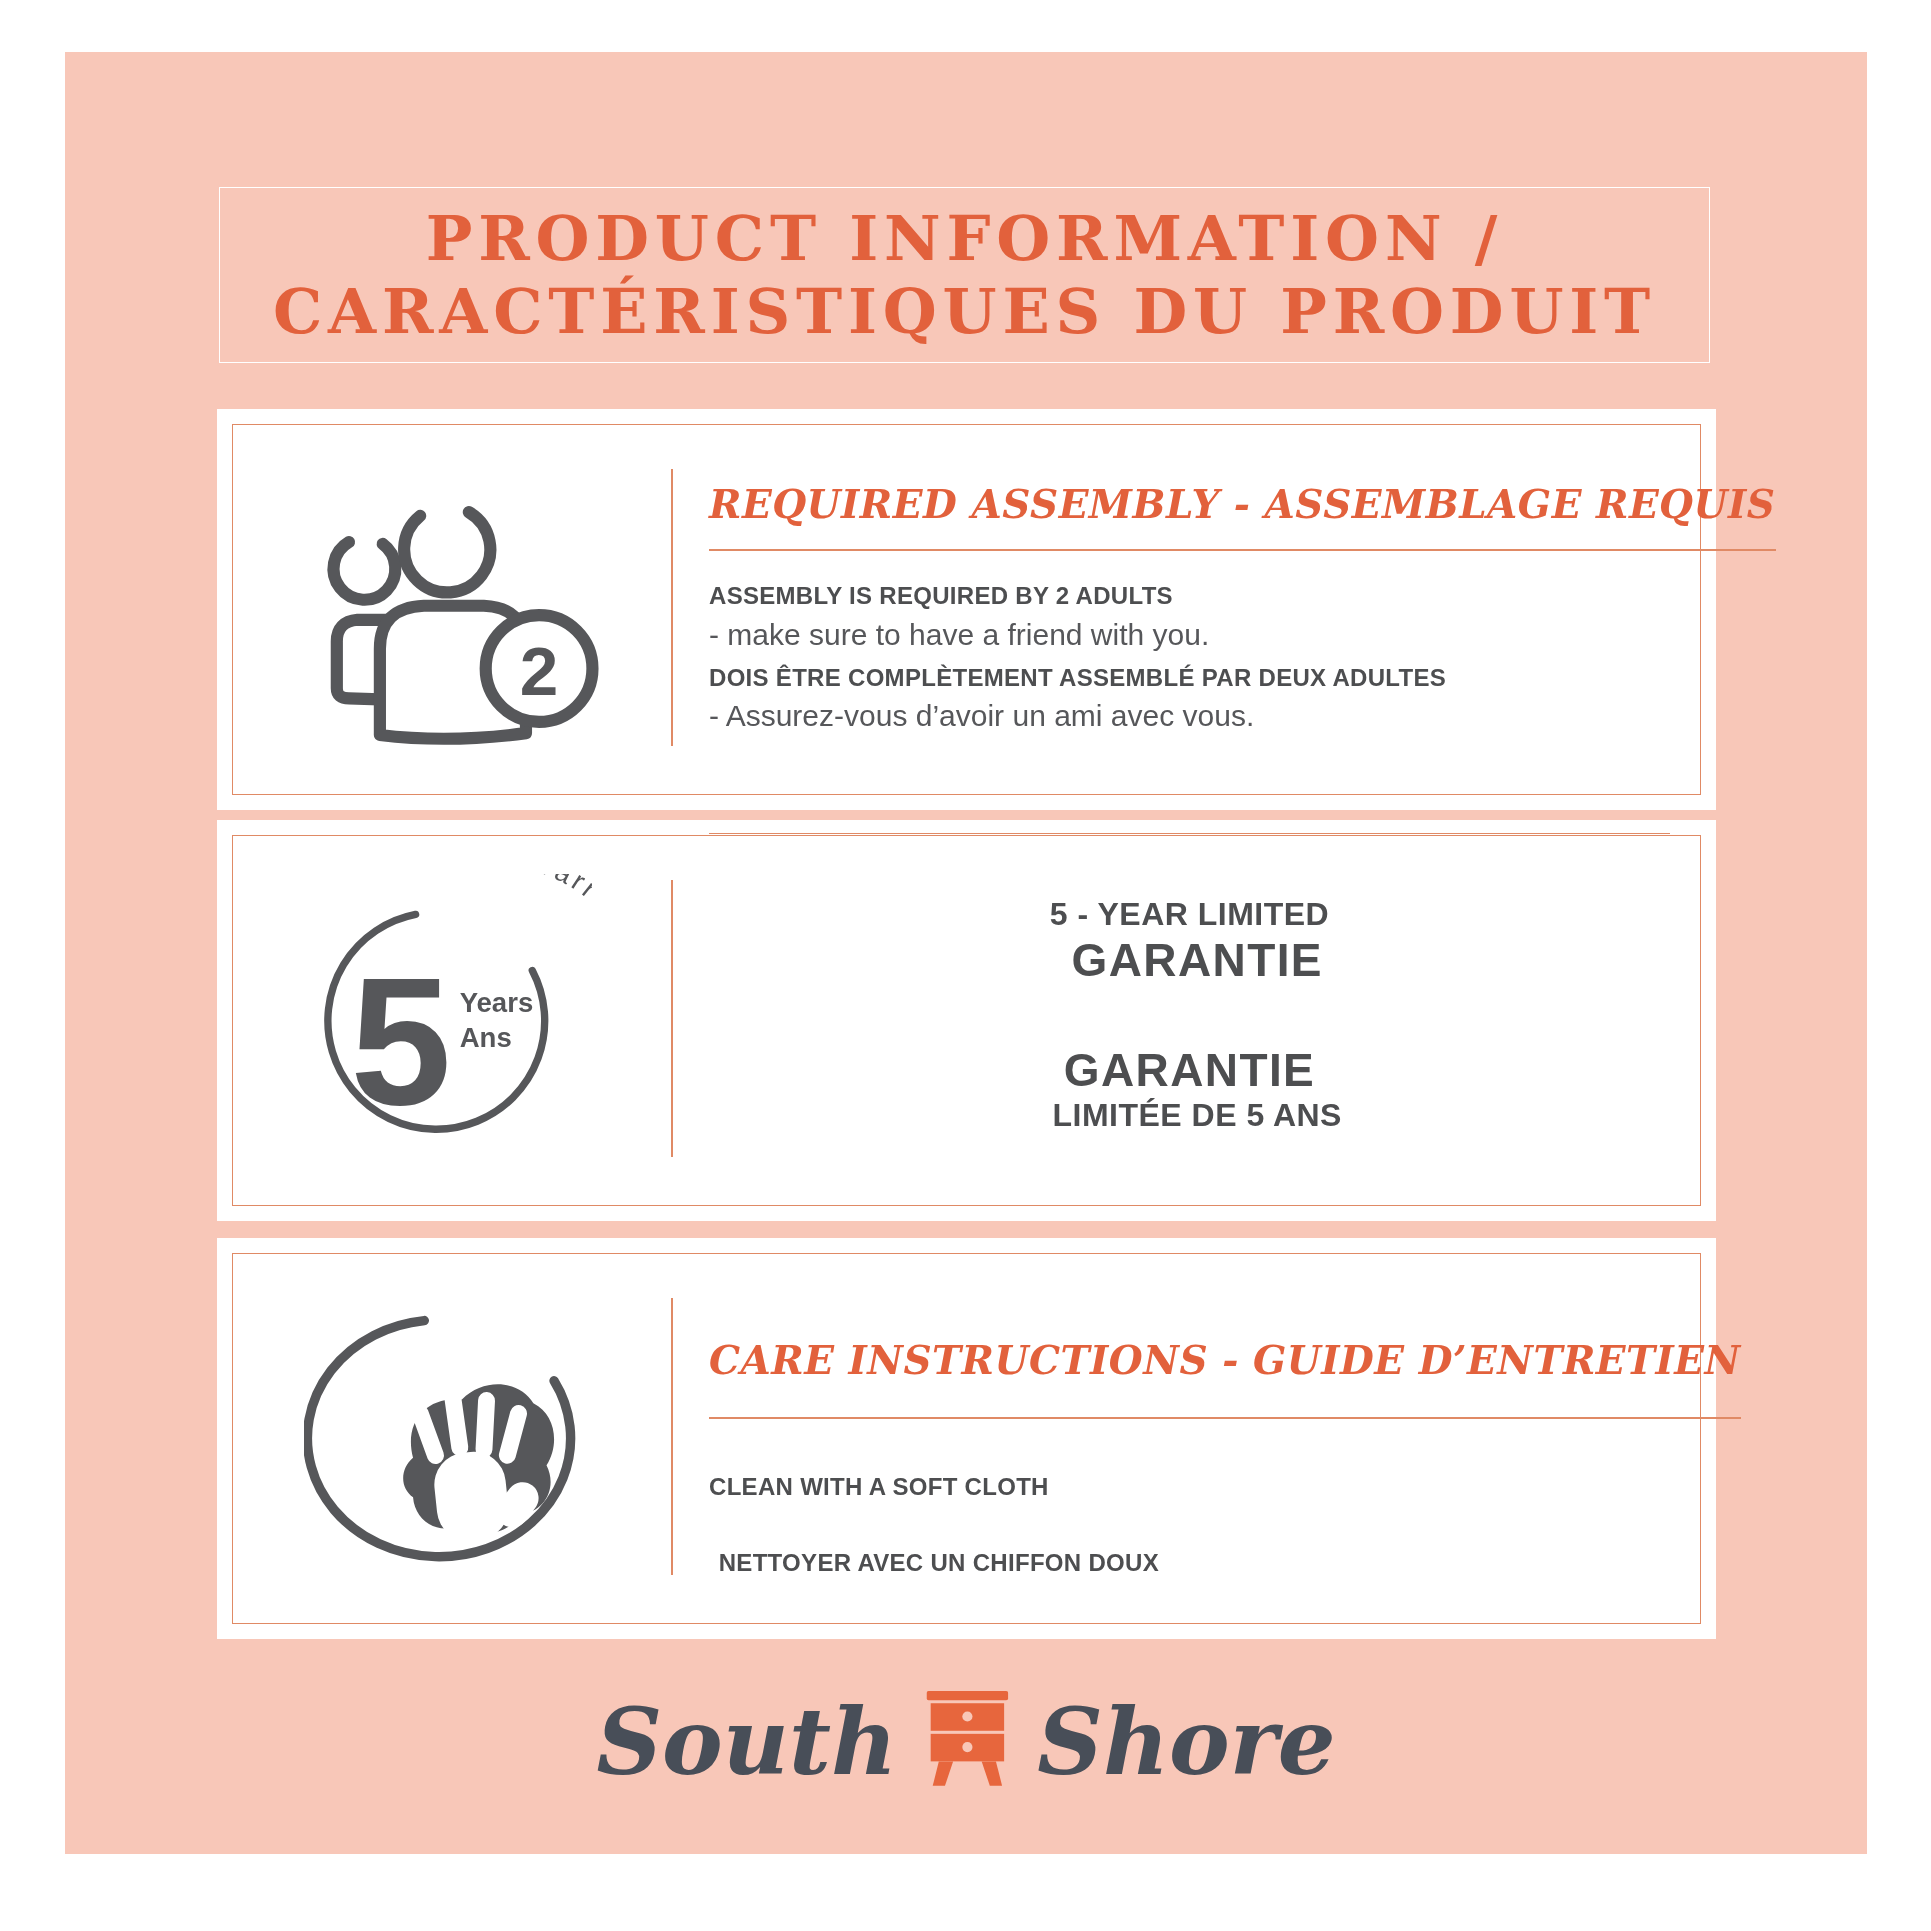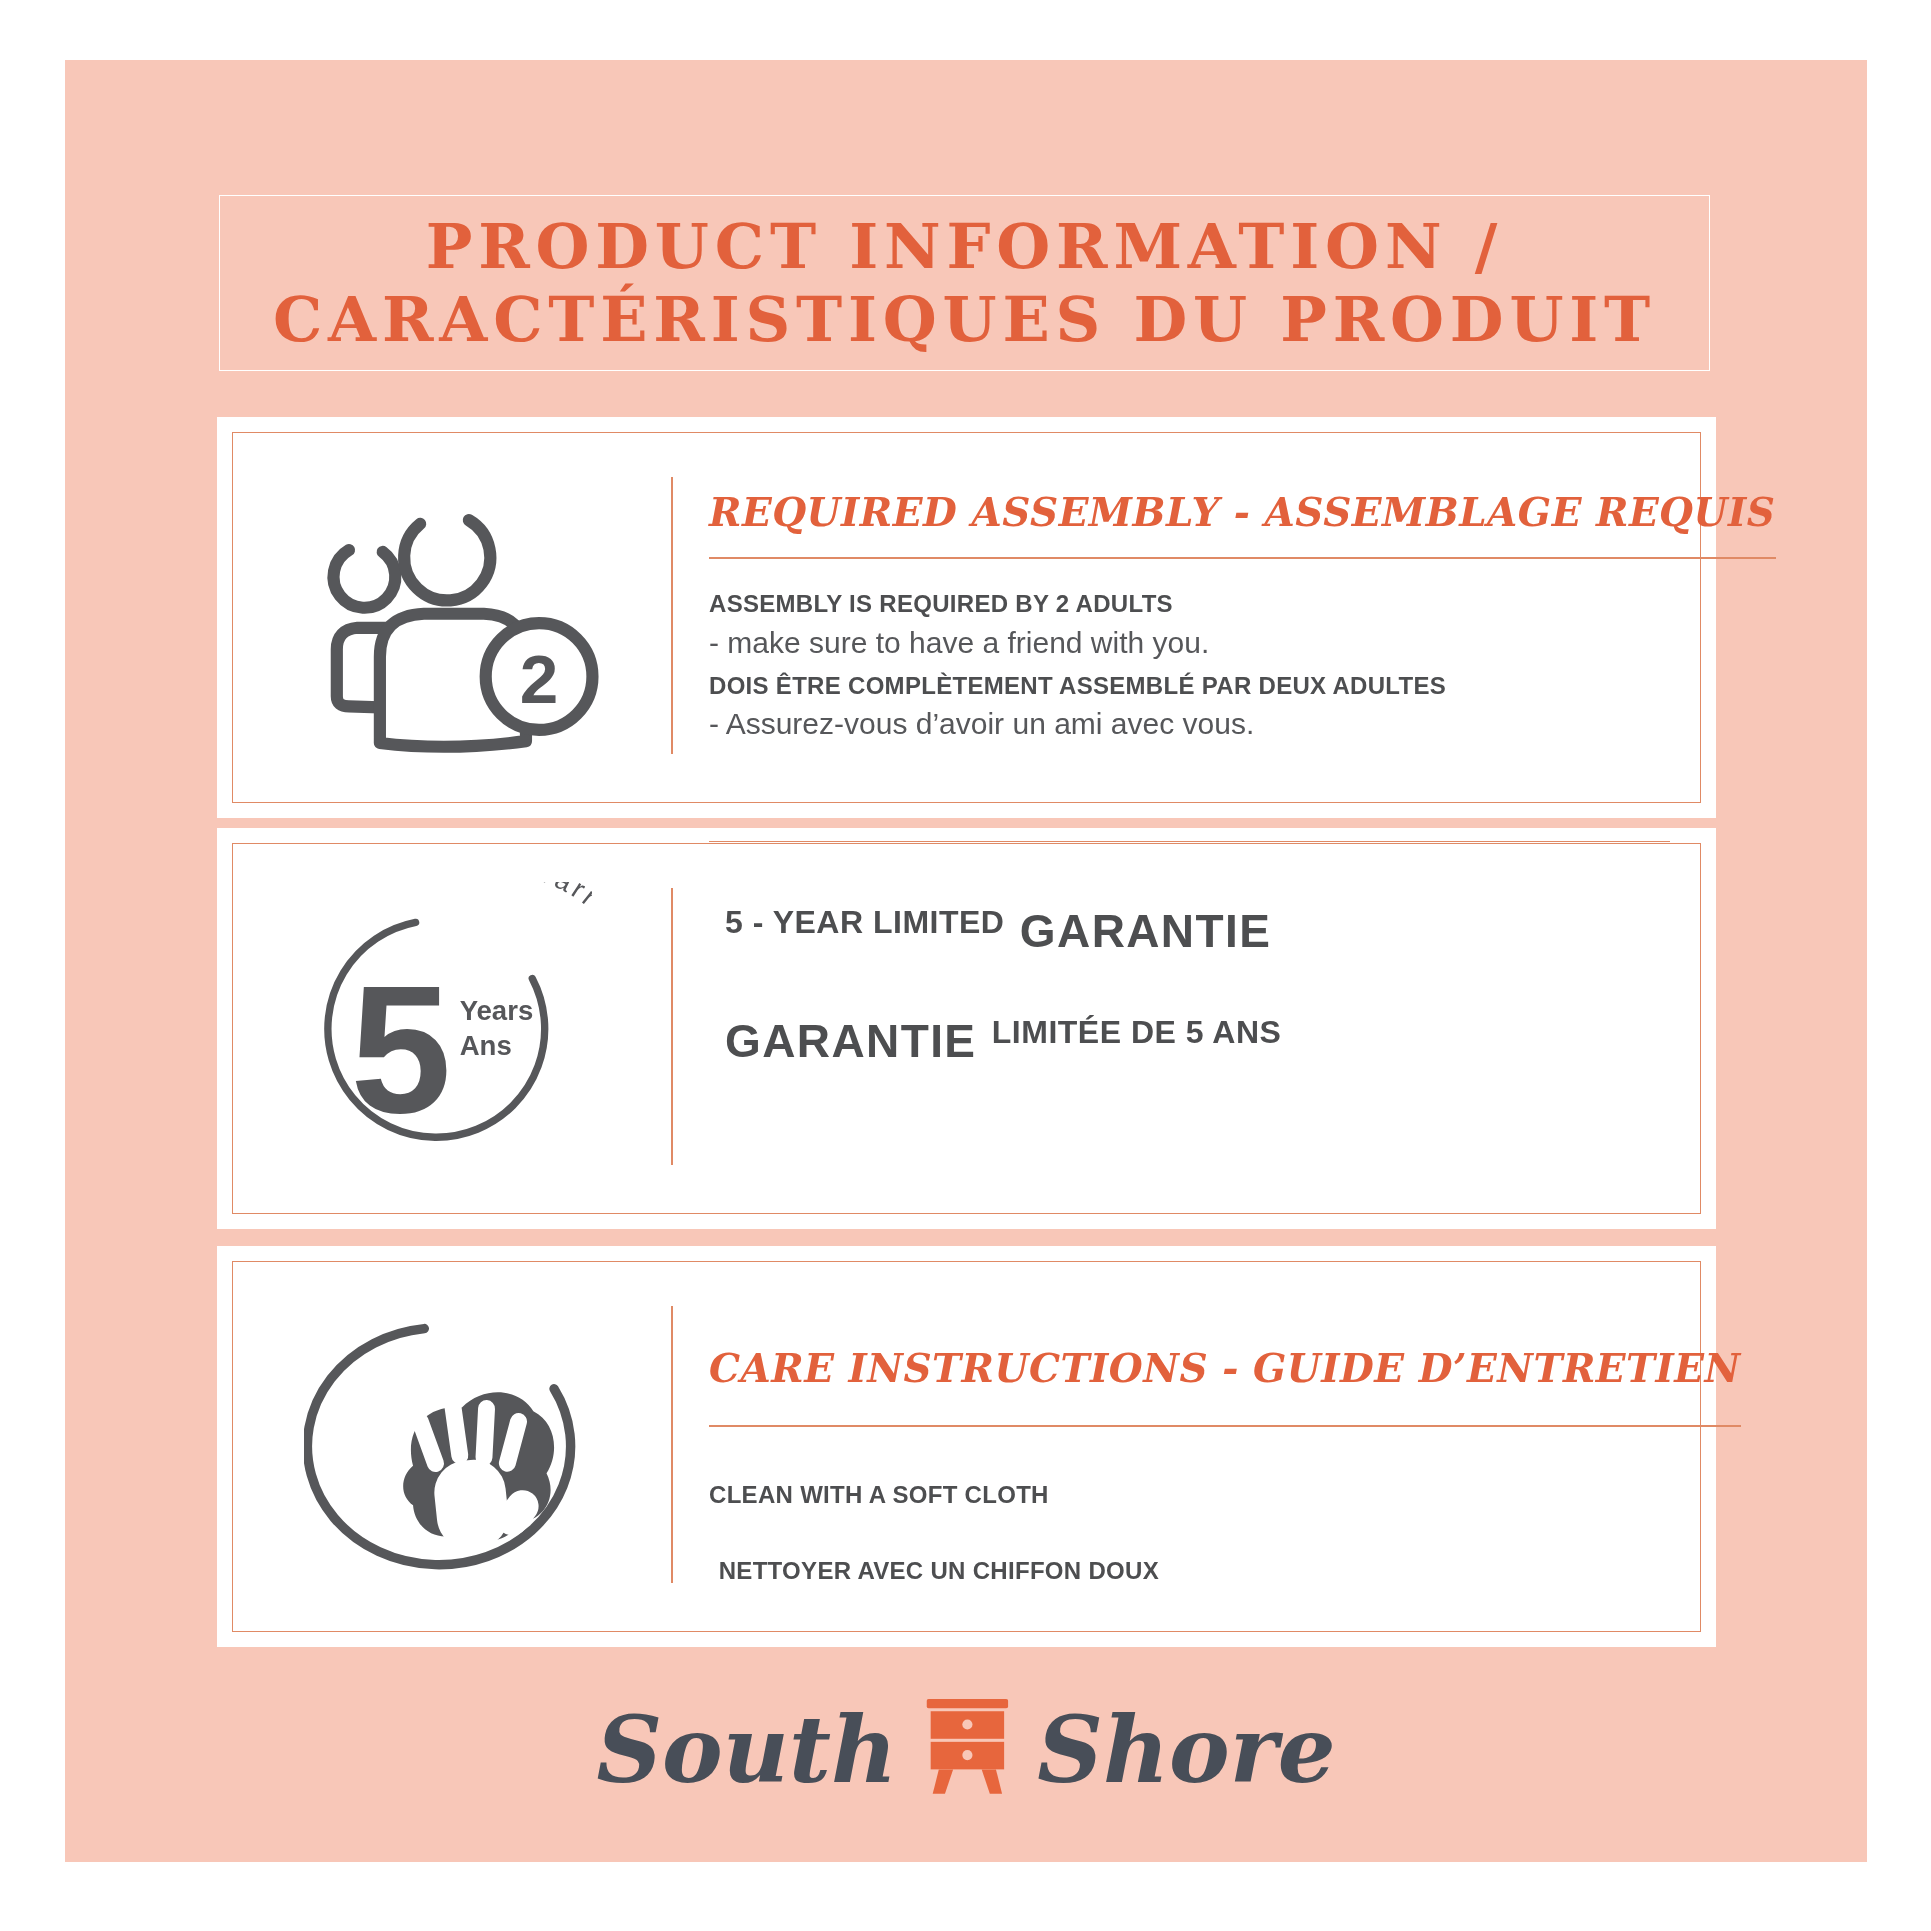--- a/index.html
+++ b/index.html
@@ -4,21 +4,21 @@
 <title>Product Information</title>
 <style>
   :root{
     --bg-salmon:#f8c7b8; --accent-orange:#e2613c; --rule-orange:#e08a65;
     --text-dark:#4d4e50; --icon-gray:#56575a; --logo-gray:#484e58;
     --dresser-orange:#e7663d; --card-bg:#ffffff;
   }
   html,body{margin:0;padding:0;}
   body{width:1931px;height:1931px;background:#ffffff;position:relative;
        font-family:"Liberation Sans",sans-serif;overflow:hidden;}
-  .panel{position:absolute;left:65px;top:60px;width:1802px;height:1802px;
+  .panel{position:absolute;left:65px;top:52px;width:1802px;height:1802px;
          background:var(--bg-salmon,#f8c7b8);}
   
   .title-box{position:absolute;left:154px;top:135px;width:1489px;height:174px;
              border:1.9px solid #ffffff;display:flex;flex-direction:column;
              align-items:center;justify-content:center;}
   .title-line{font-family:"DejaVu Serif","Liberation Serif",serif;font-weight:700;
               font-size:62px;line-height:73px;letter-spacing:5.8px;
               color:var(--accent-orange,#e2613c);white-space:nowrap;}
   
   .card{position:absolute;left:152px;width:1499px;height:401px;
@@ -30,21 +30,21 @@
   .icon-zone{flex:0 0 455px;display:flex;align-items:center;justify-content:center;}
   .vline{position:absolute;left:454px;top:60px;bottom:64px;width:1.9px;
          background:var(--rule-orange,#e08a65);}
   .text-zone{flex:1;padding:1px 46px 0 37px;}
   .heading{margin:0;font-family:"DejaVu Serif","Liberation Serif",serif;
            font-style:italic;font-weight:700;font-size:39px;line-height:47px;
            color:var(--accent-orange,#e2613c);letter-spacing:0.5px;white-space:nowrap;}
   .hrule{height:1.9px;background:var(--rule-orange,#e08a65);}
   .b-bold{margin:0;font-size:24px;font-weight:700;color:var(--text-dark,#4d4e50);letter-spacing:0.3px;}
   .b-note{margin:7.7px 0 0 0;font-size:30px;font-weight:400;color:var(--icon-gray,#56575a);}
-  .w-line{margin:16px;display:flex;align-items:flex-start;}
+  .w-line{margin:4px;display:flex;align-items:center;flex-direction:column;}
   .w-small{font-size:32px;font-weight:700;color:var(--text-dark,#4d4e50);letter-spacing:0.5px;}
   .w-large{font-size:46px;font-weight:700;color:var(--text-dark,#4d4e50);letter-spacing:1.4px;}
   .w-gap{margin-left:15.4px;}
   
   #card-assembly .heading{margin-top:71px;}
   #card-assembly .hrule{margin-top:21px;}
   #card-assembly .en-bold{margin-top:31px;}
   #card-assembly .fr-bold{margin-top:12px;}
   #card-warranty .heading{margin-top:42px;}
   #card-warranty .hrule{margin-top:11.6px;}

